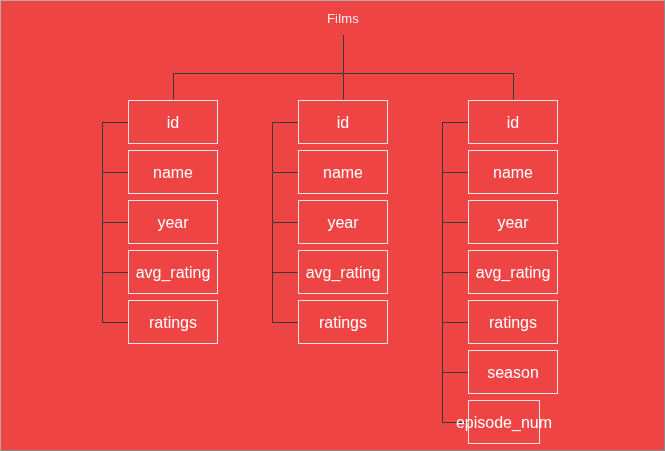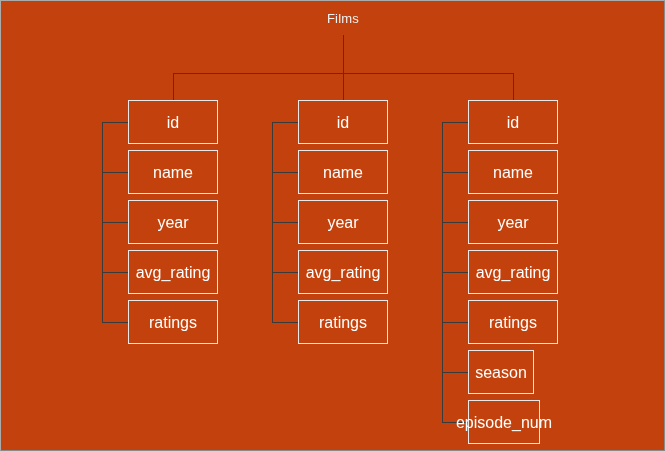--- a/index.html
+++ b/index.html
@@ -13,21 +13,21 @@
     overflow: hidden;
     background: #999999;
     font-family: "Liberation Sans", "DejaVu Sans", sans-serif;
   }
 
   
   #canvas {
     position: relative;
     width: 665px;
     height: 451px;
-    background: #c2410c;
+    background: #ef4444;
     box-sizing: border-box;
     border-top: 1px solid #ababab;
     border-left: 1px solid #ababab;
     border-right: 1px solid #8a8a8a;
     border-bottom: 1px solid #8a8a8a;
   }
 
   
   .root-title {
     position: absolute;
@@ -146,21 +146,21 @@
       </div>
       <div class="hline" style="left: 441px; top: 271px; width: 26px;"></div>
       <div class="node-box" style="left: 467px; top: 249px; width: 90px; height: 44px;">
         <span class="node-label">avg_rating</span>
       </div>
       <div class="hline" style="left: 441px; top: 321px; width: 26px;"></div>
       <div class="node-box" style="left: 467px; top: 299px; width: 90px; height: 44px;">
         <span class="node-label">ratings</span>
       </div>
       <div class="hline" style="left: 441px; top: 371px; width: 26px;"></div>
-      <div class="node-box" style="left: 467px; top: 349px; width: 66px; height: 44px;">
+      <div class="node-box" style="left: 467px; top: 349px; width: 90px; height: 44px;">
         <span class="node-label">season</span>
       </div>
       <div class="hline" style="left: 441px; top: 421px; width: 26px;"></div>
       <div class="node-box" style="left: 467px; top: 399px; width: 72px; height: 44px;">
         <span class="node-label">episode_num</span>
       </div>
     </div>
 
 </div>
 

